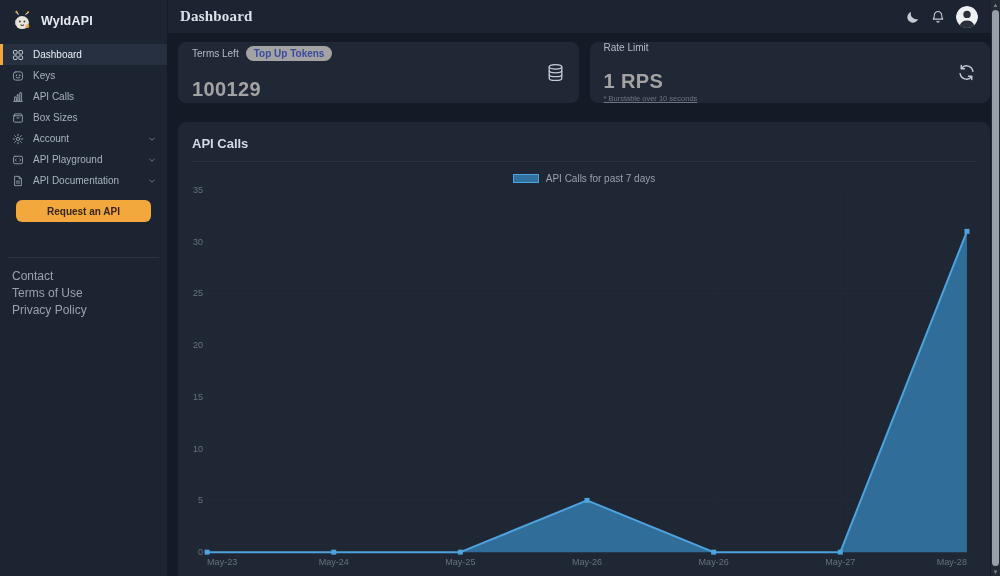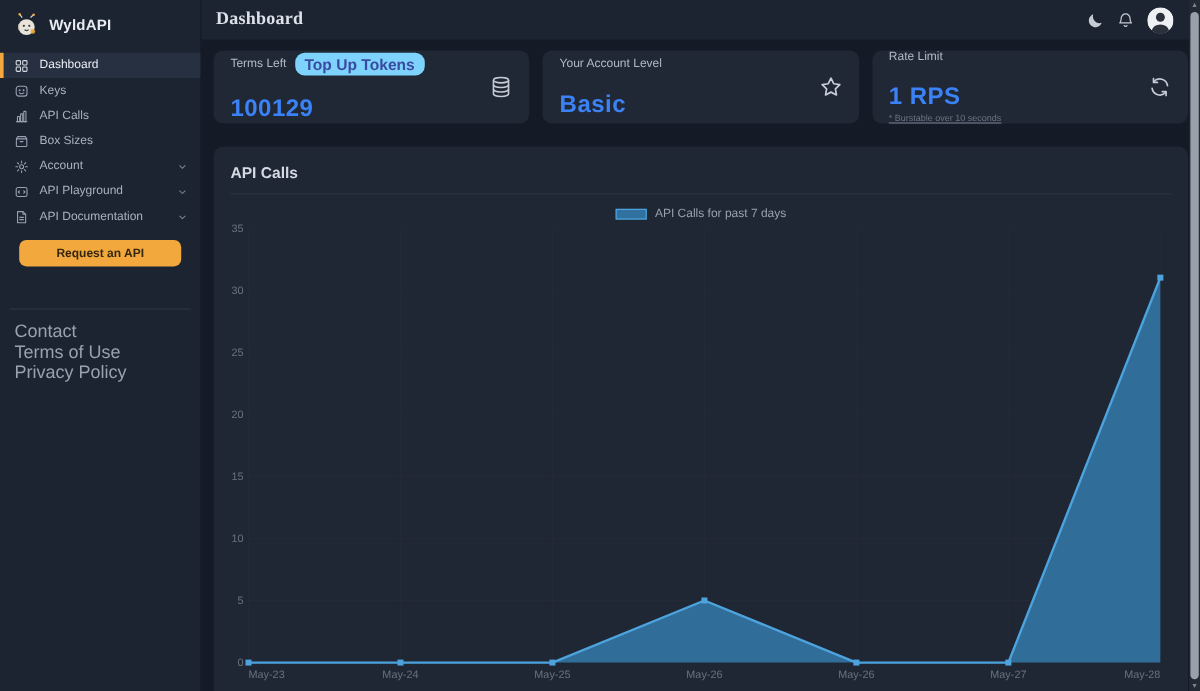--- a/index.html
+++ b/index.html
@@ -17,42 +17,42 @@
   .nav-item .icon { display:flex; color:#98a1b0; }
   .nav-item .icon svg { width:12px; height:12px; }
   .nav-item.active { background:#273040; color:#eaeef4; }
   .nav-item.active .icon { color:#d6dbe3; }
   .nav-item.active::before { content:""; position:absolute; left:0; top:0; bottom:0; width:3px; background:#f2a83d; }
   .chev { margin-left:auto; display:flex; color:#7b8391; }
   .chev svg { width:10px; height:10px; }
   .request-btn { margin:9px 16px 0; height:22px; border:none; border-radius:6px; background:#f2a83d; color:#362711; font-weight:700; font-size:10px; font-family:inherit; cursor:pointer; }
   .side-divider { margin:35px 8px 0; border-top:1px solid #2b3342; }
   .side-links { padding:14px 12px; display:flex; flex-direction:column; gap:8px; }
-  .side-link { font-size:15px; color:#99a1ad; cursor:pointer; line-height:9px; }
+  .side-link { font-size:12px; color:#99a1ad; cursor:pointer; line-height:9px; }
 
   
   .main { flex:1; display:flex; flex-direction:column; min-width:0; }
   .topbar { height:33px; flex:none; background:#1c2431; display:flex; align-items:center; padding:0 22px 0 12px; }
   .page-title { font-family:"Liberation Serif","DejaVu Serif",serif; font-size:15px; font-weight:700; color:#dde2ea; letter-spacing:.2px; }
   .topbar-actions { margin-left:auto; display:flex; align-items:center; gap:11px; }
   .icon-btn { display:flex; color:#c6cbd4; cursor:pointer; }
   .icon-btn svg { width:14px; height:14px; }
   .avatar { width:22px; height:22px; border-radius:50%; overflow:hidden; cursor:pointer; }
   .avatar svg { width:22px; height:22px; display:block; }
 
   .content { flex:1; padding:9px 10px 0 10px; overflow:hidden; }
 
   
   .cards { display:flex; gap:11px; }
   .card { flex:1; height:61px; background:#202836; border-radius:8px; padding:10px 14px; display:flex; align-items:center; }
   .card-main { flex:1; min-width:0; }
   .card-label-row { display:flex; align-items:center; gap:7px; }
   .card-label { font-size:10px; color:#b2bac6; }
-  .badge { font-size:13px; font-weight:700; color:#3a4aa0; background:#7dd3fc; padding:2px 8px; border-radius:8px; cursor:pointer; white-space:nowrap; }
-  .card-value { margin-top:18px; font-size:20px; line-height:1.05; font-weight:700; color:#3b82f6; letter-spacing:.4px; }
+  .badge { font-size:10px; font-weight:700; color:#3a4aa0; background:#a3a3a3; padding:2px 8px; border-radius:8px; cursor:pointer; white-space:nowrap; }
+  .card-value { margin-top:18px; font-size:20px; line-height:1.05; font-weight:700; color:#a3a3a3; letter-spacing:.4px; }
   .card-footnote { margin-top:2px; font-size:7.5px; color:#6c7482;text-decoration:underline; }
   .card-icon { display:flex; color:#c6ccd6; }
   .card-icon svg { width:19px; height:19px; }
 
   
   .chart-card { margin-top:19px; background:#1f2734; border-radius:8px; padding:12px 14px; height:478px; }
   .chart-title { font-size:13px; font-weight:700; color:#d4dae3; margin-top:2px; }
   .chart-divider { border-top:1px solid #2a3240; margin-top:10px; }
   .legend-row { display:flex; justify-content:center; align-items:center; gap:7px; margin-top:10px; height:12px; cursor:pointer; }
   .legend-swatch { width:26px; height:9px; }
@@ -219,33 +219,20 @@
                 <span class="badge">Top Up Tokens</span>
               </div>
               <div class="card-value">100129</div>
             </div>
             <span class="card-icon">
               <svg viewBox="0 0 16 16" fill="none" stroke="currentColor" stroke-width="1.1">
                 <ellipse cx="8" cy="3.2" rx="5.3" ry="1.9"></ellipse>
                 <path d="M2.7 3.2v3.2c0 1.05 2.37 1.9 5.3 1.9s5.3-.85 5.3-1.9V3.2"></path>
                 <path d="M2.7 6.4v3.2c0 1.05 2.37 1.9 5.3 1.9s5.3-.85 5.3-1.9V6.4"></path>
                 <path d="M2.7 9.6v3.2c0 1.05 2.37 1.9 5.3 1.9s5.3-.85 5.3-1.9V9.6"></path>
-              </svg>
-            </span>
-          </article>
-          <article class="card">
-            <div class="card-main">
-              <div class="card-label-row">
-                <span class="card-label">Your Account Level</span>
-              </div>
-              <div class="card-value">Basic</div>
-            </div>
-            <span class="card-icon">
-              <svg viewBox="0 0 16 16" fill="none" stroke="currentColor" stroke-width="1.2" stroke-linejoin="round">
-                <path d="M8 1.8l1.9 3.9 4.3.6-3.1 3 .7 4.3L8 11.6l-3.8 2 .7-4.3-3.1-3 4.3-.6z"></path>
               </svg>
             </span>
           </article>
           <article class="card">
             <div class="card-main">
               <div class="card-label-row">
                 <span class="card-label">Rate Limit</span>
               </div>
               <div class="card-value">1 RPS</div>
               <div class="card-footnote">* Burstable over 10 seconds</div>

